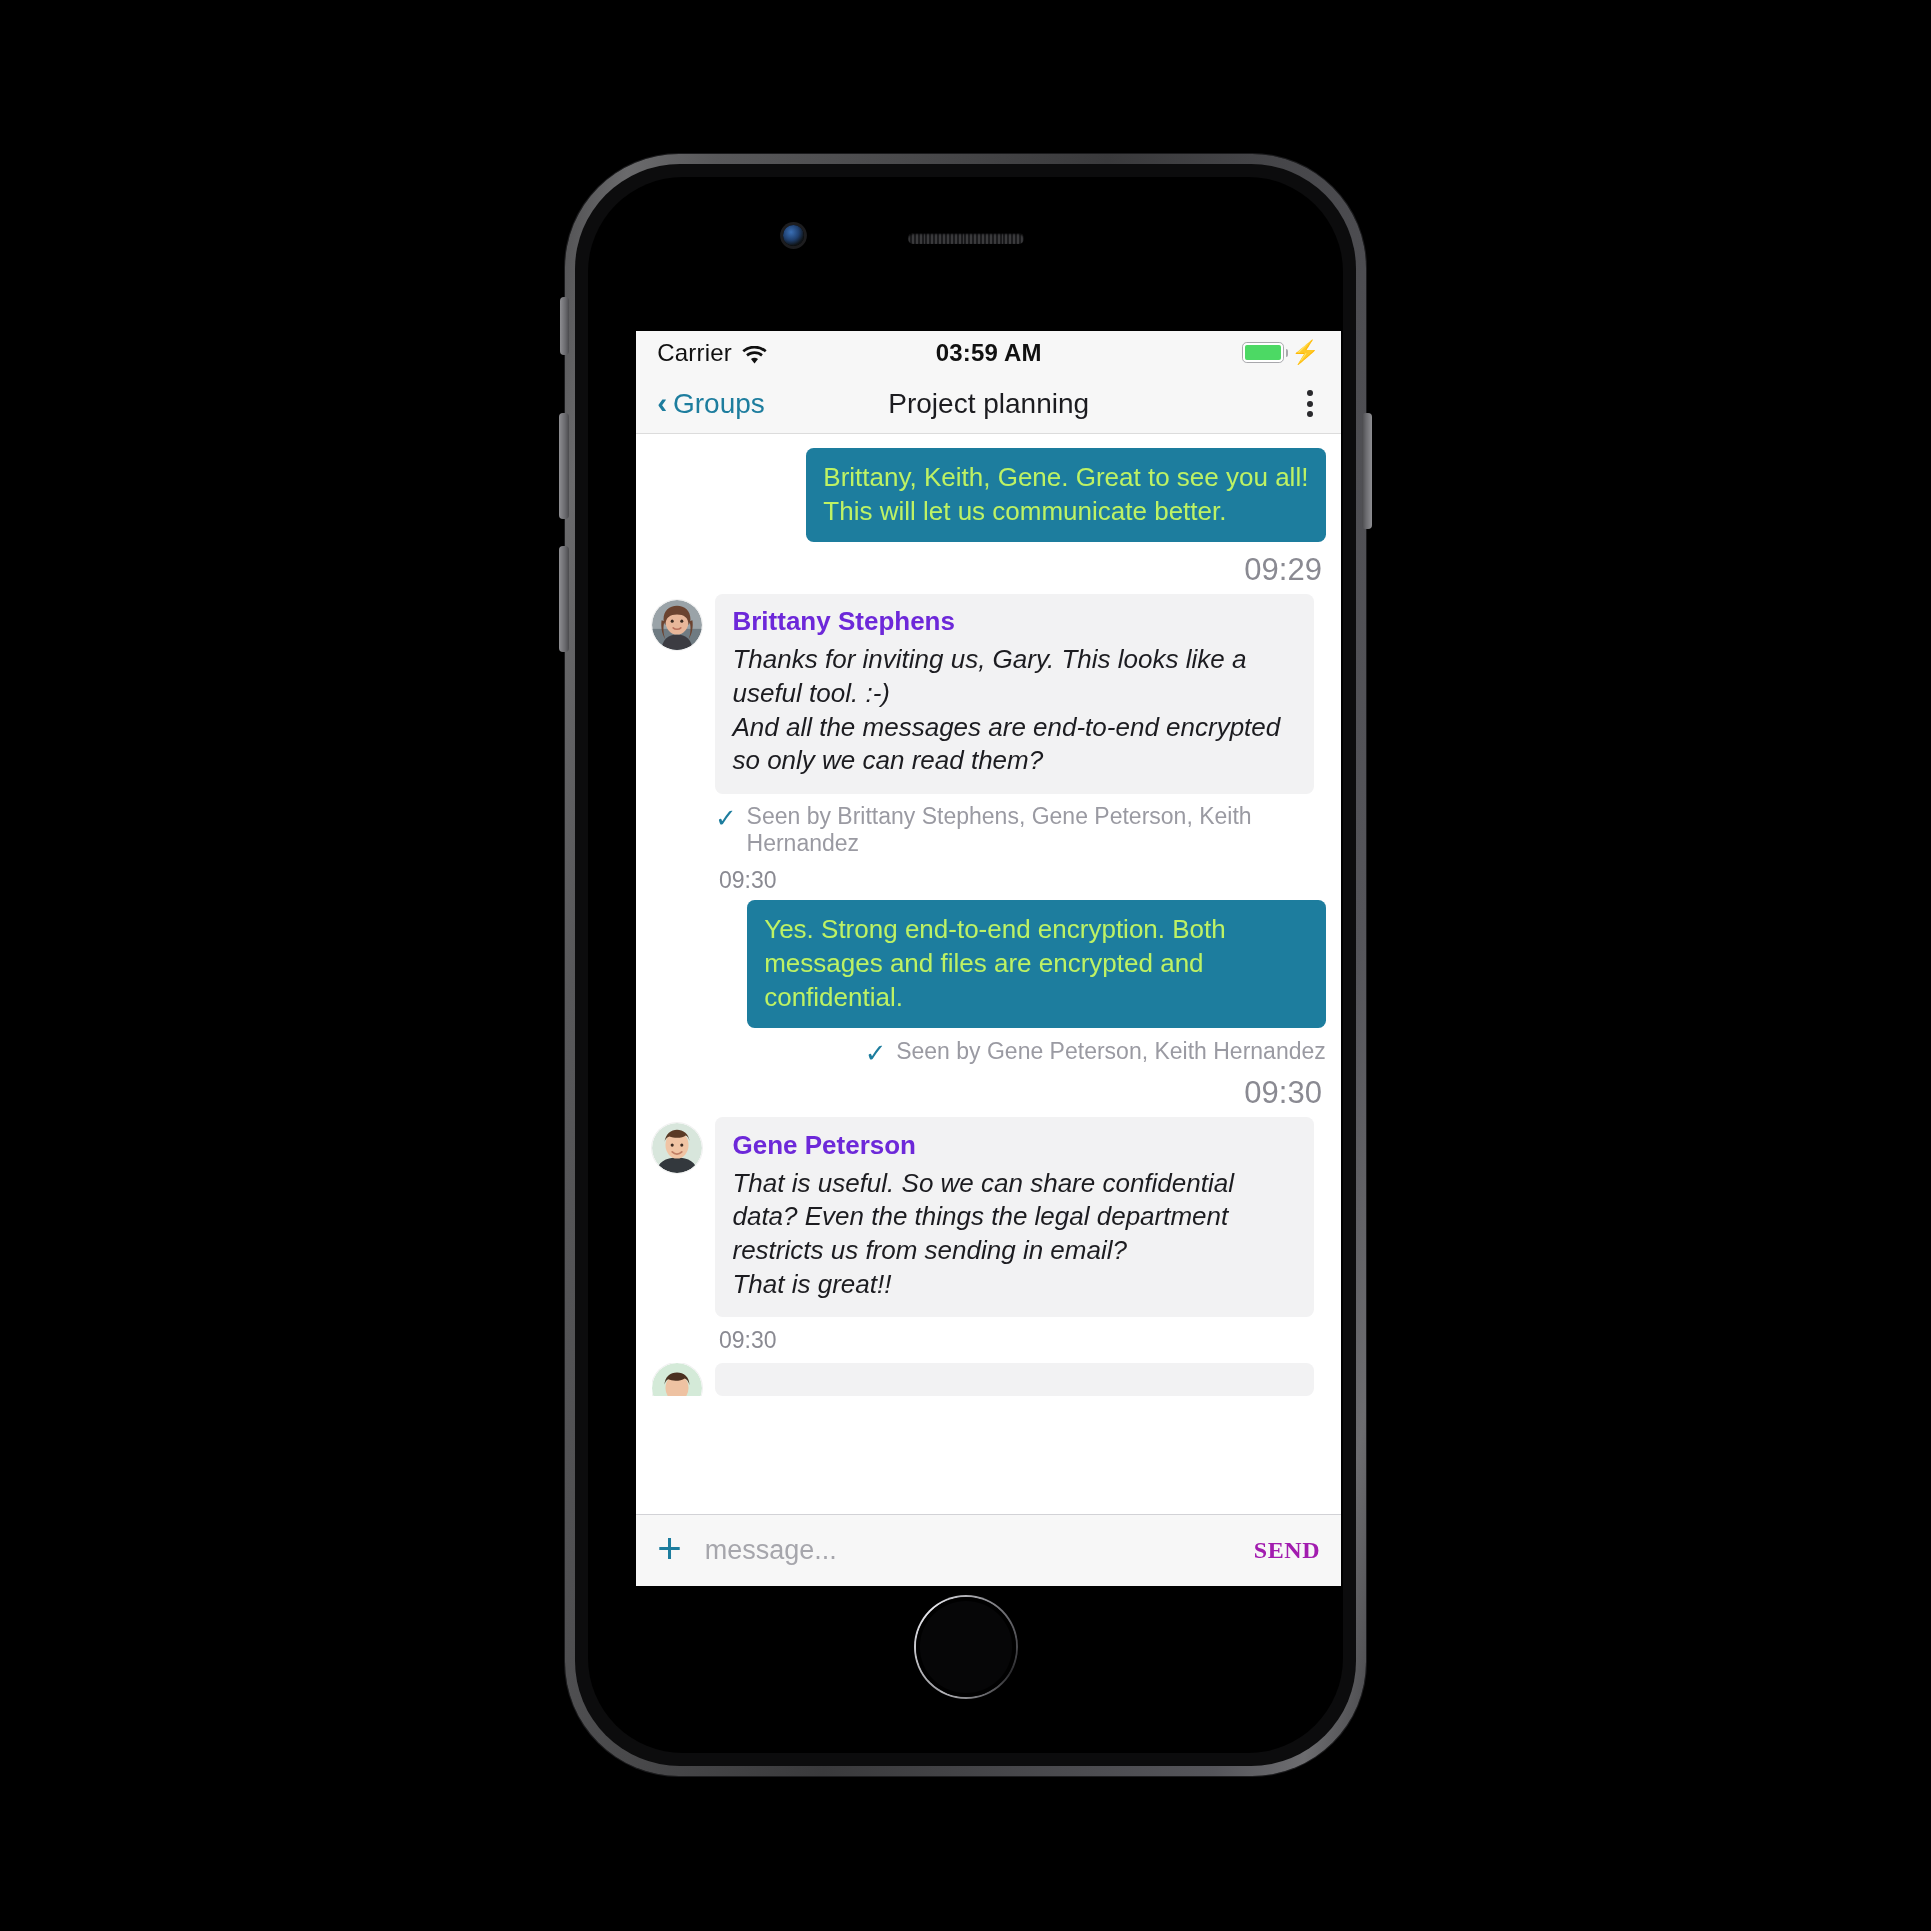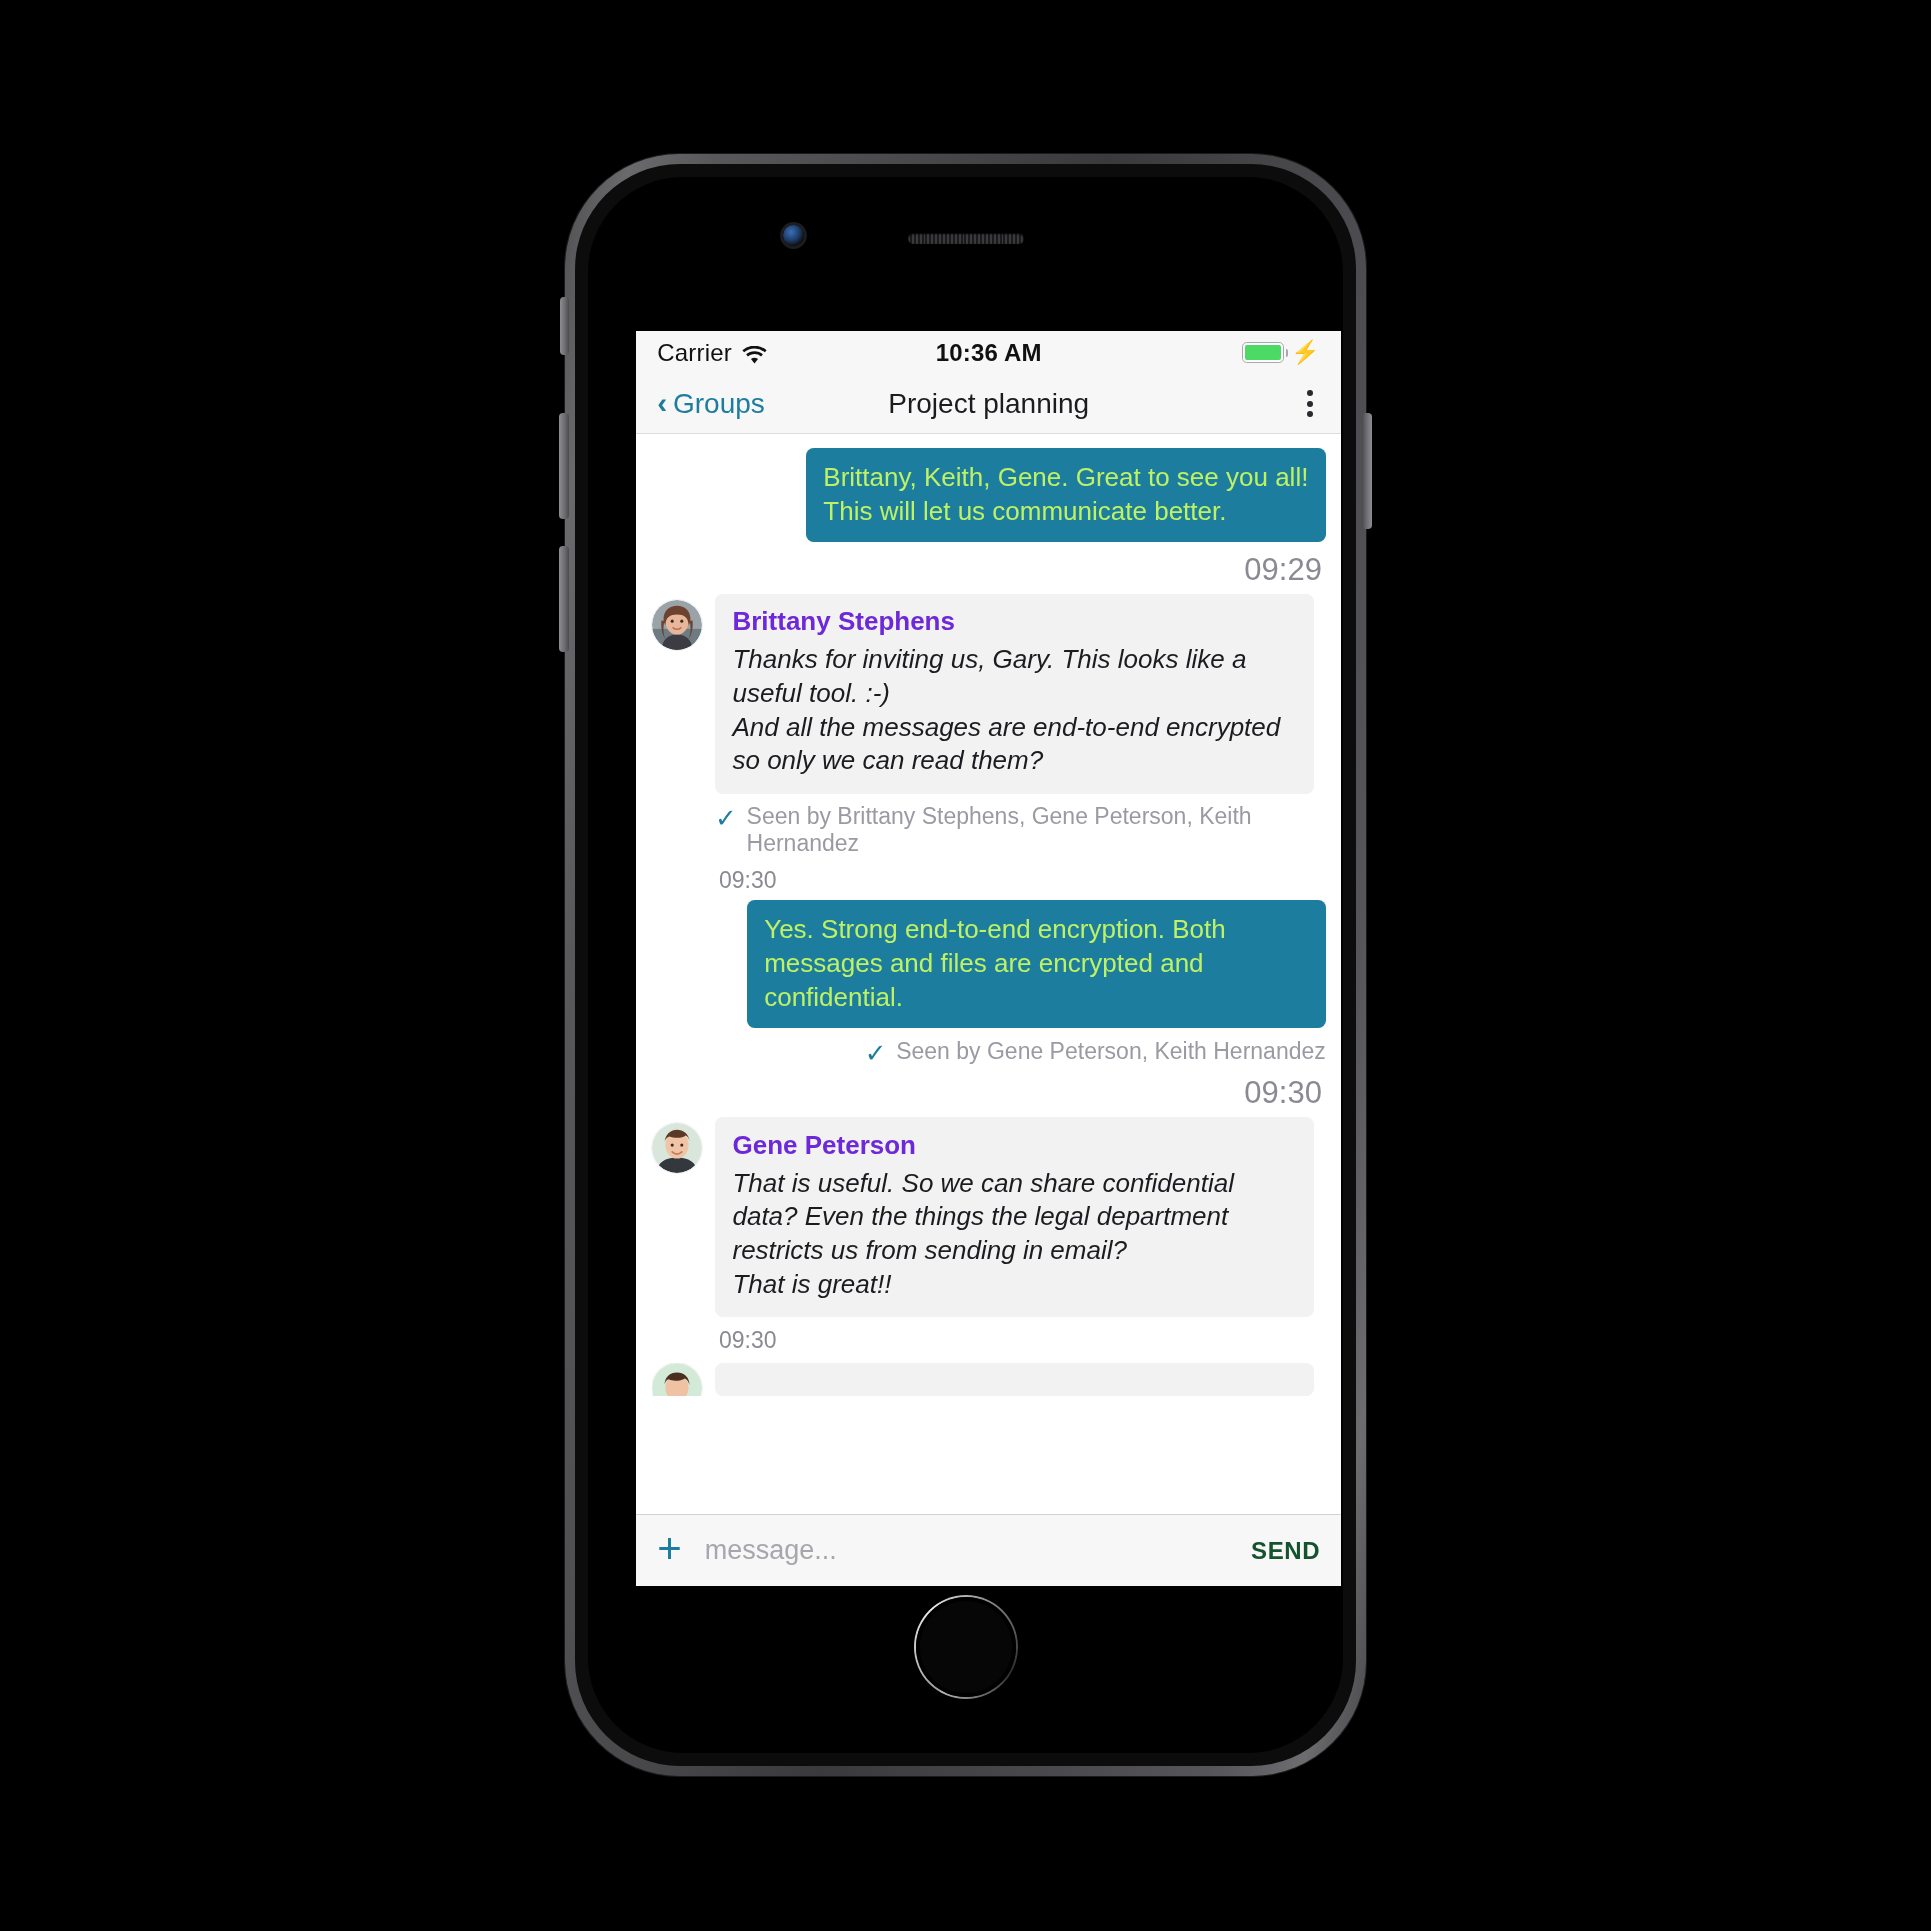--- a/index.html
+++ b/index.html
@@ -181,23 +181,23 @@
     display: flex; align-items: center; gap: 23px;
     padding: 0 21px;
   }
   .plus { color: #1d7d9e; font-size: 42px; line-height: 1; font-weight: 400; cursor: pointer; margin-top: -3.9px; }
   .msg-input {
     flex: 1 1 auto; border: 0; background: transparent; outline: none;
     font-size: 27px; color: #1c1c20; font-family: "Liberation Sans", sans-serif;
   }
   .msg-input::placeholder { color: #a6a6ac; }
   .send-btn {
-    color: #14532d; font-size: 24px; font-weight: 700; letter-spacing: 0.6px;
+    color: #a21caf; font-size: 24px; font-weight: 700; letter-spacing: 0.6px;
     cursor: pointer; background: none; border: 0;
-    font-family: Liberation Sans, sans-serif;
+    font-family: Liberation Serif, serif;
   }
 </style>
 </head>
 <body>
 
 <div id="stage">
 
   <div class="device">
     <div class="btn-silent"></div>
     <div class="btn-volup"></div>
@@ -217,21 +217,21 @@
             <div class="sb-left">
               <span>Carrier</span>
               <span class="wifi-icon">
                 <svg viewBox="0 0 26 20" xmlns="http://www.w3.org/2000/svg">
                   <path d="M13 18.2 9.3 13.6a6 6 0 0 1 7.4 0z" fill="#111"></path>
                   <path d="M13 8.3c-2.6 0-5 .9-6.9 2.5L4.3 8.7A13 13 0 0 1 13 5.4c3.3 0 6.4 1.2 8.7 3.3l-1.8 2.1A10.4 10.4 0 0 0 13 8.3z" fill="#111"></path>
                   <path d="M13 2.6c-4.1 0-7.9 1.5-10.8 4L.4 4.5A18.6 18.6 0 0 1 13 -.3c4.8 0 9.2 1.8 12.6 4.8l-1.8 2.1A16.4 16.4 0 0 0 13 2.6z" fill="#111"></path>
                 </svg>
               </span>
             </div>
-            <div class="sb-center">10:36 AM</div>
+            <div class="sb-center">03:59 AM</div>
             <div class="sb-right">
               <span class="battery">
                   <i style="width: 100%; background: rgb(76, 217, 100);"></i>
                 </span>
               <span class="bolt">⚡</span>
             </div>
           </div>
 
           <div class="navbar">
             <div class="nav-back">

